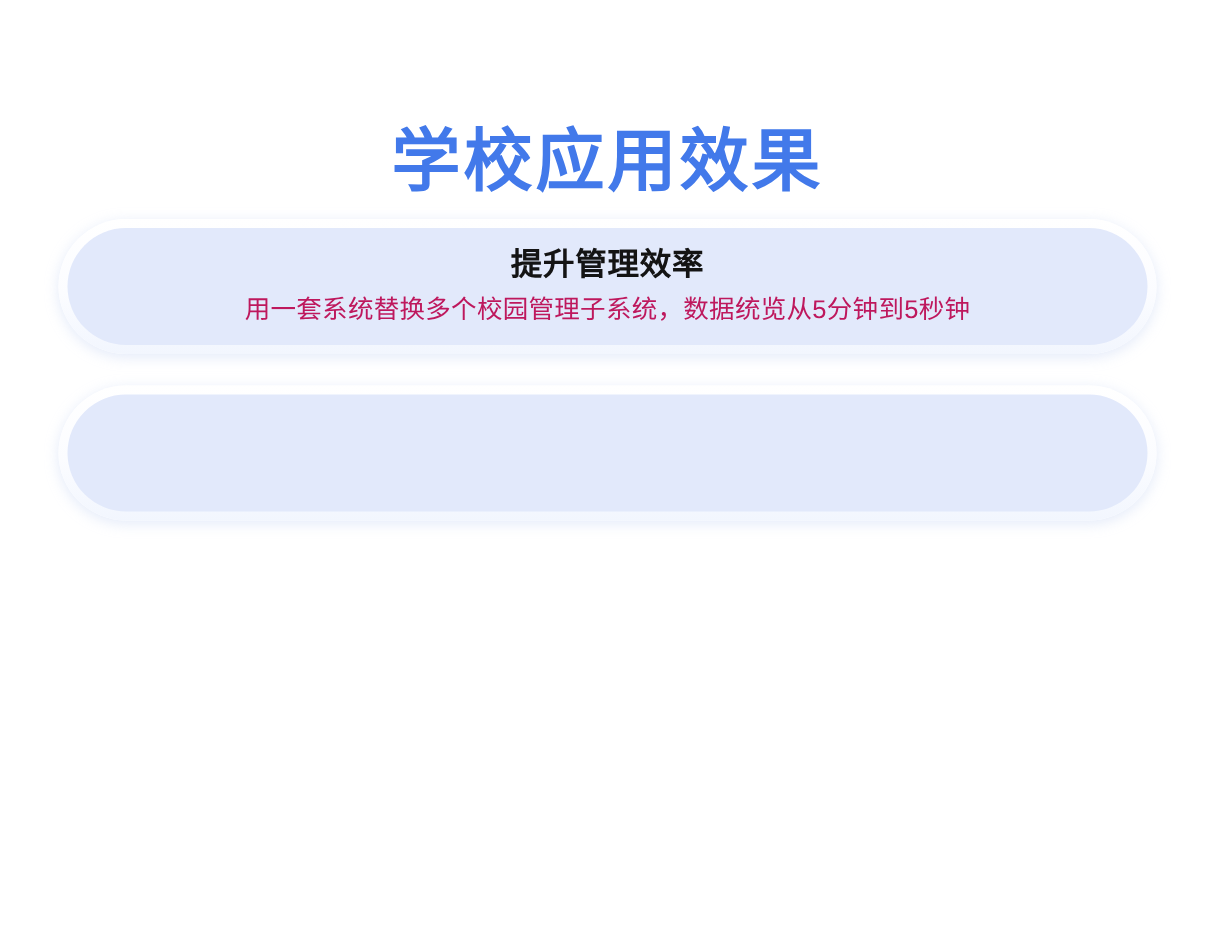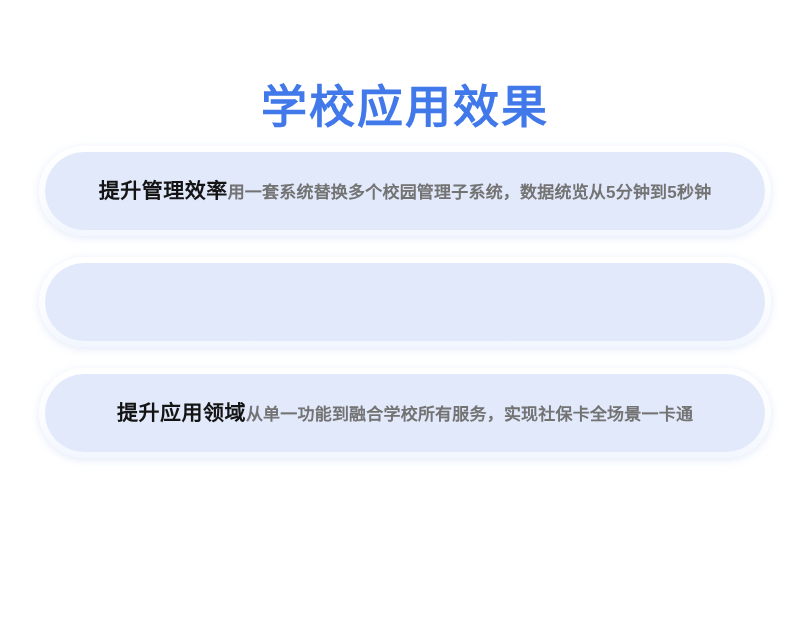--- a/index.html
+++ b/index.html
@@ -59,41 +59,41 @@
   }
 
   .card {
     position: relative;
     width: 100%;
     height: 78px;
     box-sizing: border-box;
     border-radius: 40px;
     background: #e2e9fb;
     display: flex;
-    flex-direction: row;
+    flex-direction: column;
     align-items: center;
     justify-content: center;
     overflow: hidden;
   }
 
   .card-title {
     font-size: 21px;
     line-height: 28px;
     font-weight: 700;
     color: #141414;
     letter-spacing: 0.5px;
     white-space: nowrap;
   }
 
   .card-desc {
     margin-top: 3px;
     font-size: 17px;
     line-height: 25px;
-    font-weight: 700;
-    color: #737373;
+    font-weight: 400;
+    color: #be185d;
     letter-spacing: 0.2px;
     white-space: nowrap;
   }
 </style>
 </head>
 <body>
 
 <div class="page">
 
   <div class="page-title">学校应用效果</div>
@@ -105,21 +105,15 @@
         <div class="card-title">提升管理效率</div>
         <div class="card-desc">用一套系统替换多个校园管理子系统，数据统览从5分钟到5秒钟</div>
       </div>
     </div>
 
     <div class="card-wrap">
       <div class="card">
       </div>
     </div>
 
-    <div class="card-wrap">
-      <div class="card">
-        <div class="card-title">提升应用领域</div>
-        <div class="card-desc">从单一功能到融合学校所有服务，实现社保卡全场景一卡通</div>
-      </div>
-    </div>
 
   </div>
 </div>
 
 </body></html>

